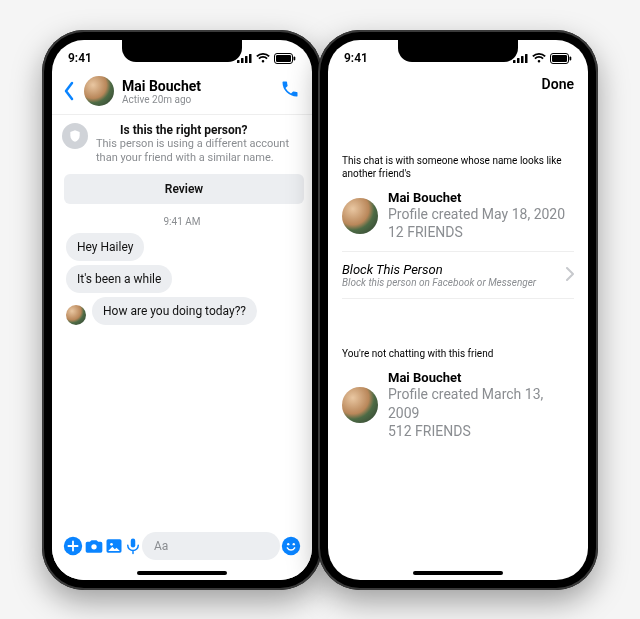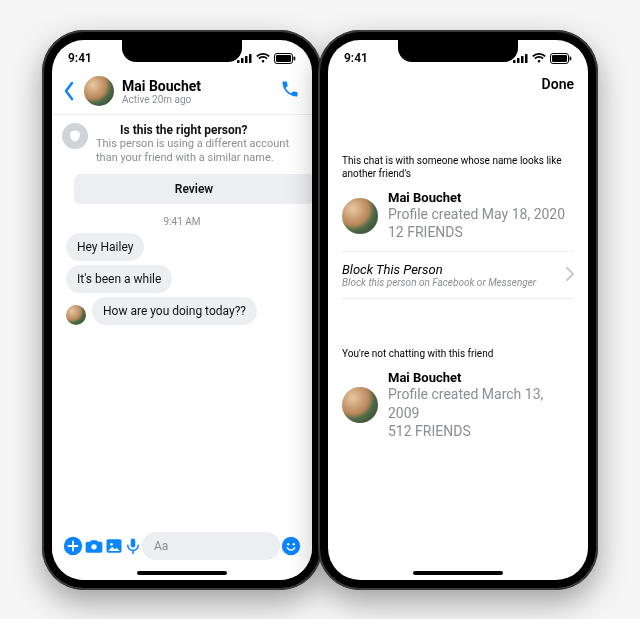--- a/index.html
+++ b/index.html
@@ -66,21 +66,21 @@
   .shield {
     width:26px; height:26px; border-radius:50%;
     background:#d0d3d8; display:flex; align-items:center; justify-content:center;
     color:#fff; flex-shrink:0;
   }
   .banner-text { font-size:11px; }
   .banner-title { font-weight:700; color:#111; font-size:12px;padding-left:24px; }
   .banner-body  { color:#8a8d91; line-height:1.3; }
 
   .review-btn {
-    margin:8px 10px 0 22px;
+    margin:8px 10px 0 12px;
     background:#eceef1; border:none; border-radius:6px;
     padding:8px 0; font-size:12px; font-weight:600; color:#111;
     width: calc(100% - 20px); text-align:center;
   }
 
   .time-sep { text-align:center; font-size:10px; color:#8a8d91; margin:12px 0 6px; }
 
   .msgs { padding: 0 14px; display:flex; flex-direction:column; gap:4px; }
   .msg {
     align-self:flex-start;

